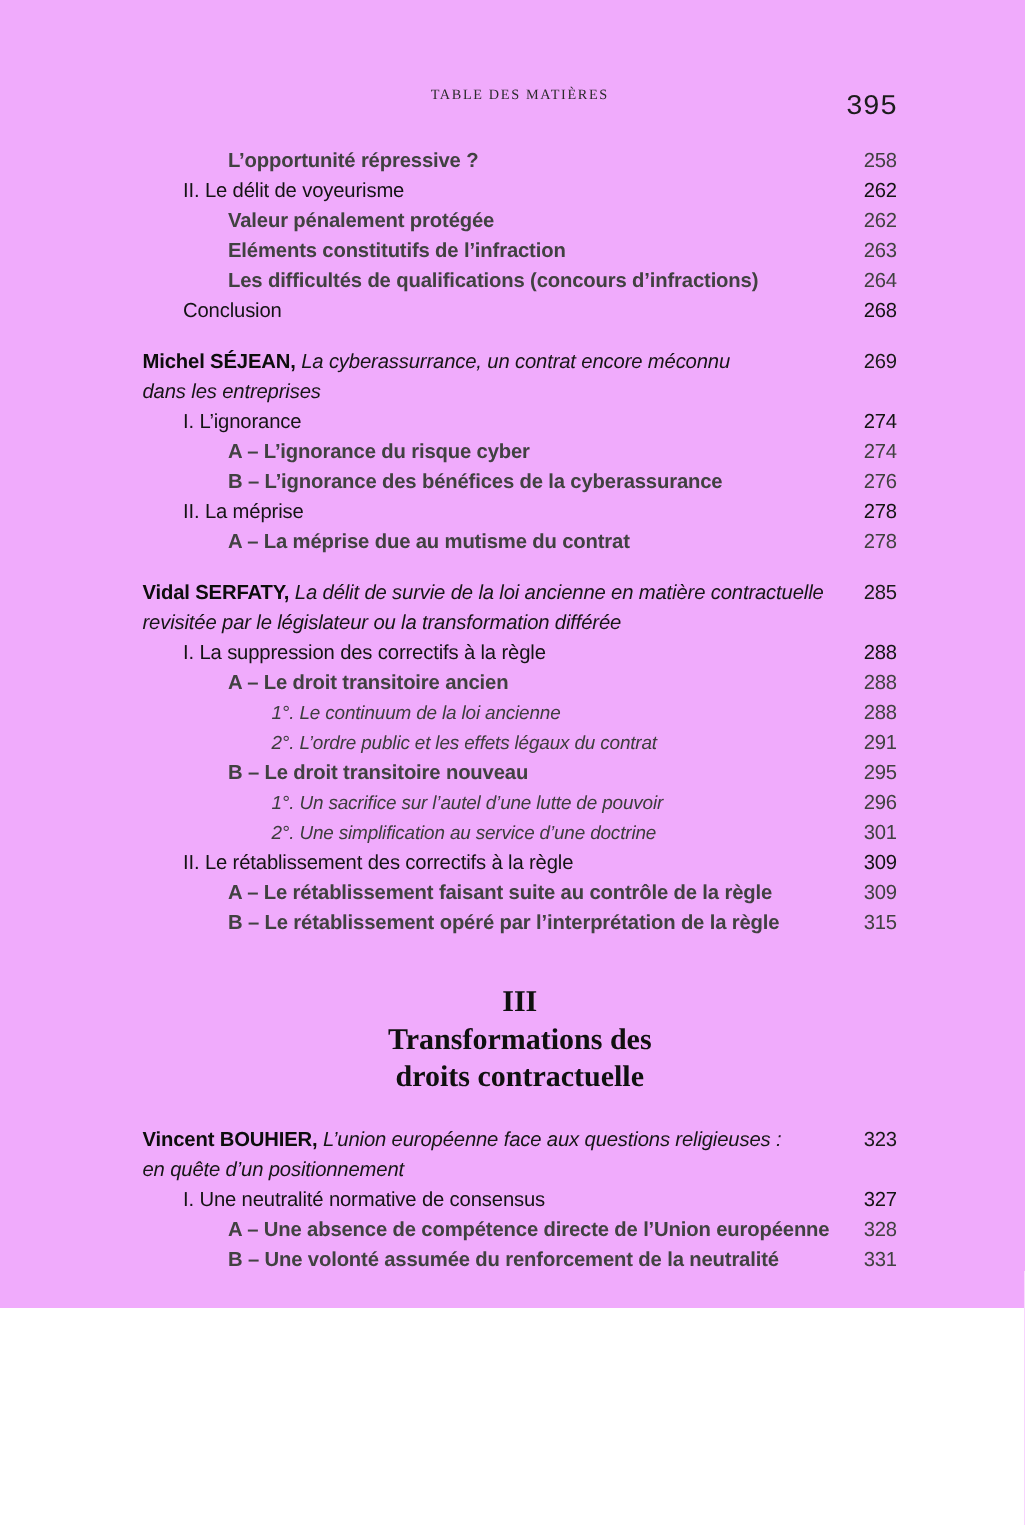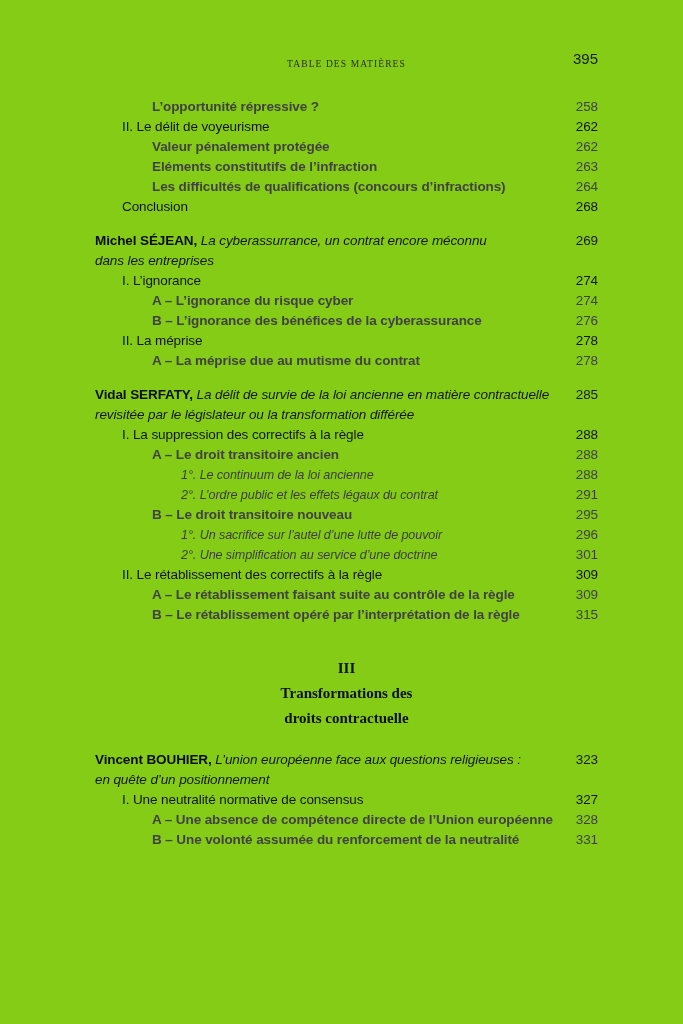--- a/index.html
+++ b/index.html
@@ -1,20 +1,20 @@
 <!DOCTYPE html>
 <html><head>
 <meta charset="utf-8">
 <style>
   html, body { margin: 0; padding: 0; background: #ffffff; }
   .page {
     position: relative;
     width: 683px;
-    height: 1024px;
-    background: #84cc16;
+    height: 872px;
+    background: #f0abfc;
     font-family: "Liberation Sans", sans-serif;
     overflow: hidden;
   }
   
   .running-header {
     position: absolute;
     top: 50px;
     left: 95px;
     width: 503px;
     height: 28px;
@@ -26,24 +26,24 @@
     right: 0;
     text-align: center;
     font-family: "Liberation Serif", serif;
     font-size: 9.5px;
     letter-spacing: 1.1px;
     color: #2b2b2b;
     white-space: nowrap;
   }
   .header-pagenum {
     position: absolute;
-    top: 0px;
+    top: 10px;
     right: 0;
-    font-family: Liberation Sans, sans-serif;
-    font-size: 15px;
+    font-family: Liberation Mono, monospace;
+    font-size: 19px;
     color: #1c1c1c;
   }
   
   .toc {
     position: absolute;
     top: 97px;
     left: 95px;
     width: 503px;
   }
   .row { position: relative; line-height: 20px; font-size: 13.5px; letter-spacing: -0.1px; }
@@ -68,21 +68,21 @@
   .lvl3 .pagenum { font-size: 13.5px; color: #414141; }
   .lvl0 { color: #161616; }
   .lvl0 .author { font-weight: 700; color: #0d0d0d; }
   .lvl0 .ttl { font-style: italic; }
   .lvl0 .pagenum { color: #1a1a1a; }
   
   .part-heading {
     text-align: center;
     font-family: "Liberation Serif", serif;
     font-weight: 700;
-    font-size: 15px;
+    font-size: 20px;
     line-height: 25px;
     color: #101010;
   }
   .gap { width: 100%; }
 </style>
 </head>
 <body>
 
 <div class="page">
   <div class="running-header">

